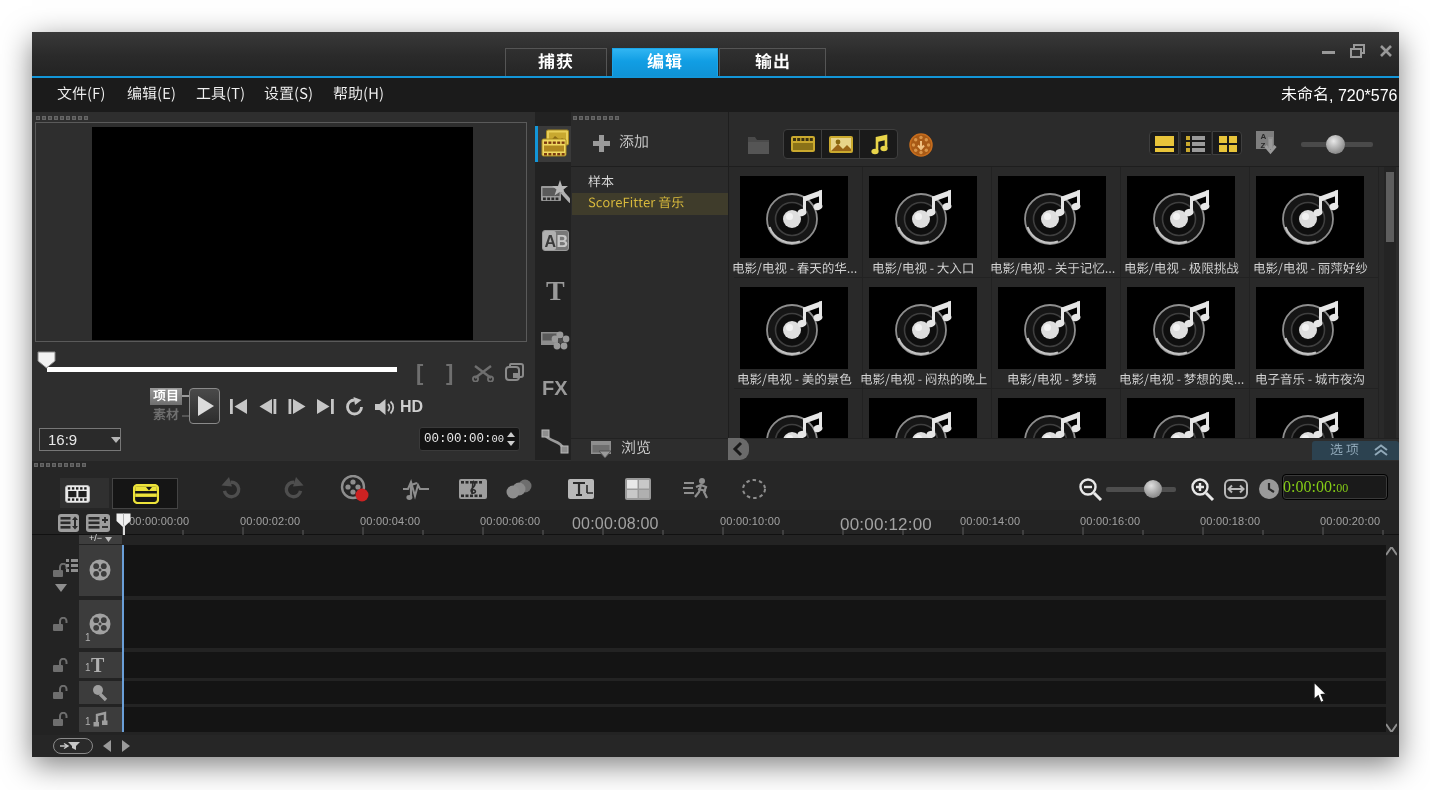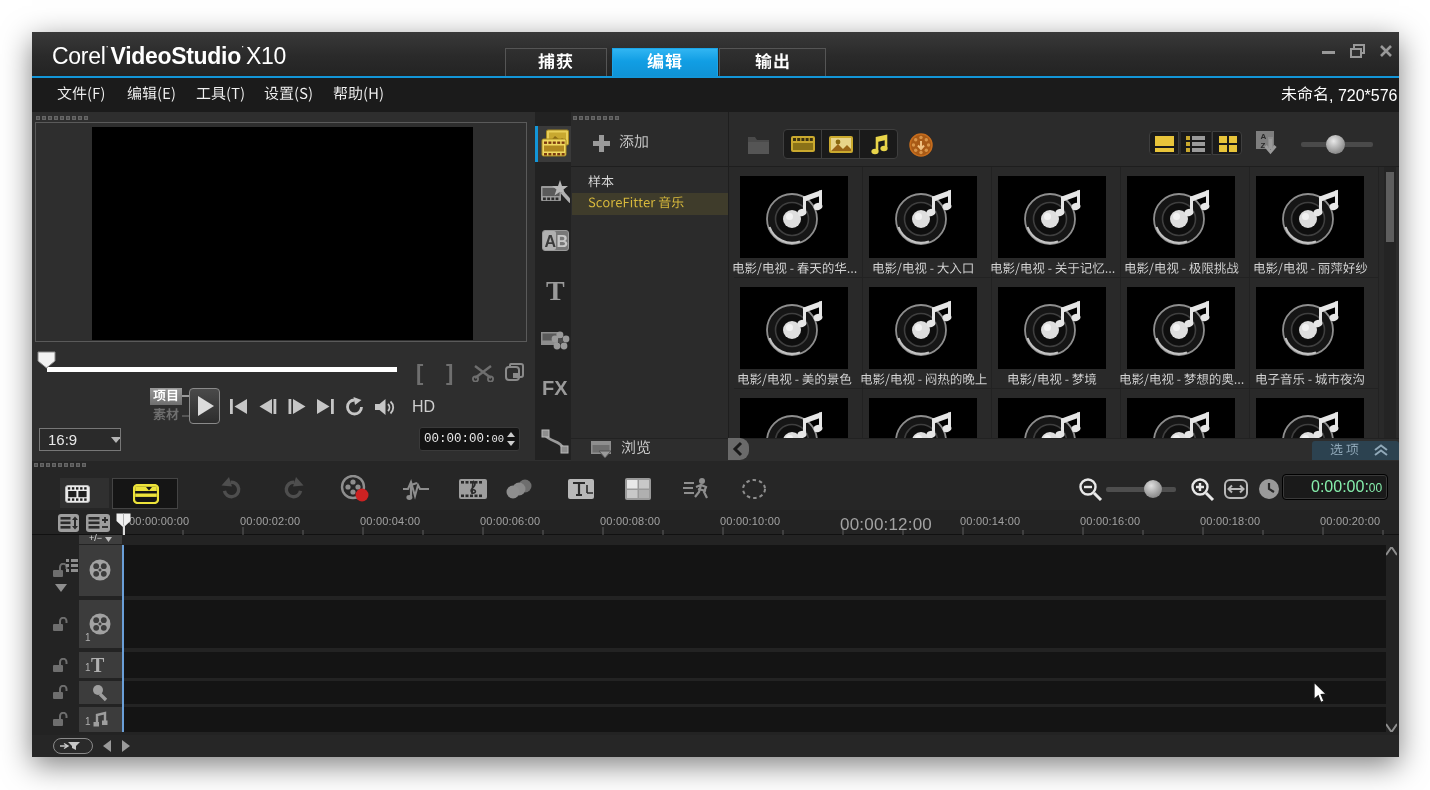--- a/index.html
+++ b/index.html
@@ -3,21 +3,20 @@
 <style>
 *{margin:0;padding:0;box-sizing:border-box}
 html,body{width:1430px;height:790px;background:#fff;font-family:"Liberation Sans",sans-serif;overflow:hidden}
 .ab{position:absolute}
 #win{position:absolute;left:32px;top:32px;width:1367px;height:725px;background:#2f2f2f;box-shadow:0 8px 28px rgba(0,0,0,.5);overflow:hidden}
 .flexc{display:flex;align-items:center}
 svg{display:block}
 </style></head><body>
 <div id="win">
 <div class="ab" style="left:0;top:0;width:1367px;height:44px;background:linear-gradient(#393939,#2a2a2a 55%,#232323)">
-      <div class="ab" style="left:20px;top:9px;font-size:23px;color:#fff;letter-spacing:-0.3px"><span style="font-weight:400">Corel</span><span style="font-size:10px;vertical-align:14px">·</span><span style="font-weight:700;margin-left:2px">VideoStudio</span><span style="font-size:10px;vertical-align:14px">·</span><span style="font-weight:400;margin-left:2px">X10</span></div>
       <div class="ab flexc" style="left:473px;top:16px;width:102px;height:28px;background:linear-gradient(#303030,#252525);border:1px solid #555;border-bottom:none;justify-content:center">
         <svg width="36" height="20" style="overflow:visible;display:block;">
           <g transform="translate(0,14.62) scale(0.017000,-0.017000)" fill="#ffffff">
             <path transform="translate(0,0)" d="M741 773C773 756 814 733 848 713H715V850H604V713H374V603H604V535H394V-88H504V103H604V-80H715V103H827V16C827 6 824 2 813 2C804 2 773 2 745 3C757 -22 768 -62 771 -89C828 -90 870 -89 900 -73C930 -57 938 -33 938 15V535H715V603H956V713H916L953 765C916 787 845 823 796 846ZM827 431V366H715V431ZM604 431V366H504V431ZM504 268H604V201H504ZM827 268V201H715V268ZM157 850V661H36V550H157V369C106 356 59 346 20 338L42 221L157 252V36C157 22 151 17 138 17C125 17 84 17 45 19C59 -12 74 -59 78 -90C148 -90 195 -86 229 -68C262 -51 272 -21 272 36V283L380 313L366 421L272 397V550H368V661H272V850Z"></path>
             <path transform="translate(1059,0)" d="M596 597V443V438H390V327H587C568 215 512 89 355 -14C384 -34 423 -67 443 -92C563 -14 629 82 666 178C714 61 784 -31 888 -86C904 -55 938 -10 964 12C837 67 760 183 718 327H943V438H843L915 489C893 526 843 574 799 607L718 551C756 518 800 473 823 438H708V442V597ZM614 850V780H390V850H271V780H56V673H271V606H390V673H614V616H734V673H946V780H734V850ZM302 603C287 586 268 568 248 550C223 573 193 596 157 617L79 555C114 534 142 512 166 488C123 459 76 434 29 415C52 395 84 359 100 335C142 354 185 378 227 405C236 387 243 369 249 350C202 284 108 213 29 180C53 159 82 120 98 93C153 125 215 174 266 225V217C266 124 258 62 238 36C230 26 222 21 207 20C186 17 149 17 100 20C120 -9 132 -49 133 -83C181 -85 220 -84 258 -76C282 -71 303 -60 317 -43C363 6 377 99 377 209C377 300 367 388 316 470C346 495 375 522 399 550Z"></path>
           </g>
         </svg>
       </div>
       <div class="ab flexc" style="left:580px;top:16px;width:106px;height:28px;background:linear-gradient(#31b5f2,#119ee4 45%,#0f93d6);border:1px solid #1aa5e8;border-bottom:none;justify-content:center">
         <svg width="36" height="20" style="overflow:visible;display:block;">
@@ -182,21 +181,21 @@
         <rect x="15" y="1" width="2.8" height="15" fill="#c6c6c6"></rect>
       </svg>
       <svg class="ab" style="left:312px;top:285px" width="21" height="20">
         <path d="M10.5 3 A7 7 0 1 0 17.5 10" fill="none" stroke="#c6c6c6" stroke-width="2.8"></path>
         <path d="M9.5 0 L17.5 3 L11 8 Z" fill="#c6c6c6"></path>
       </svg>
       <svg class="ab" style="left:342px;top:286px" width="22" height="18">
         <path d="M1 6 H5.5 L11.5 1 V17 L5.5 12 H1 Z" fill="#c6c6c6"></path>
         <path d="M14 6 A5 5 0 0 1 14 13 M16.5 3.5 A8 8 0 0 1 16.5 15.5" fill="none" stroke="#c6c6c6" stroke-width="1.8"></path>
       </svg>
-      <div class="ab" style="left:380px;top:286px;font-size:16px;font-weight:400;color:#cfcfcf">HD</div>
+      <div class="ab" style="left:368px;top:286px;font-size:16px;font-weight:700;color:#cfcfcf">HD</div>
       <div class="ab flexc" style="left:7px;top:316px;width:82px;height:23px;border:1px solid #777;background:#2a2a2a">
         <span style="color:#e8e8e8;font-size:15px;margin-left:8px">16:9</span>
         <svg style="margin-left:34px" width="11" height="8">
           <path d="M0 1 L10 1 L5 7 Z" fill="#b5b5b5"></path>
         </svg>
       </div>
       <div class="ab flexc" style="left:387px;top:315px;width:101px;height:24px;background:#141414;border:1px solid #3a3a3a;border-radius:3px">
         <span style="font-family:'Liberation Mono',monospace;font-size:12.5px;color:#e8e8e8;margin-left:4px">00:00:00:<span style="font-size:10.5px">00</span></span>
         <svg width="10" height="16" style="margin-left:2px">
           <path d="M1 6 L9 6 L5 1 Z" fill="#ccc"></path>
@@ -924,21 +923,21 @@
       </svg>
       <svg class="ab" style="left:1192px;top:18px" width="24" height="20">
         <rect x="1" y="1" width="22" height="18" rx="5" fill="none" stroke="#b8b8b8" stroke-width="2"></rect>
         <path d="M5 10 H19 M8 6.5 L4.5 10 L8 13.5 M16 6.5 L19.5 10 L16 13.5" fill="none" stroke="#b8b8b8" stroke-width="2"></path>
       </svg>
       <svg class="ab" style="left:1226px;top:17px" width="22" height="22">
         <circle cx="11" cy="11" r="10" fill="#9a9a9a"></circle>
         <path d="M11 5 V11 L16 14" fill="none" stroke="#2a2a2a" stroke-width="2.2"></path>
       </svg>
       <div class="ab flexc" style="left:1250px;top:13px;width:106px;height:26px;background:#1a1a1a;border:1px solid #000;border-radius:4px;box-shadow:inset 0 0 0 1px #3a3a3a">
-        <span style="font-family:Liberation Sans, sans-serif;font-size:16px;color:#86efac;margin-left:28px">0:00:00:<span style="font-size:12px">00</span></span>
+        <span style="font-family:Liberation Serif, serif;font-size:16px;color:#84cc16;margin-left:0">0:00:00:<span style="font-size:12px">00</span></span>
       </div>
       <div class="ab" style="left:0;top:49px;width:1367px;height:25px;background:#232323;border-bottom:1px solid #111">
         <svg class="ab" style="left:26px;top:4px" width="21" height="18">
           <rect x="0" y="0" width="21" height="18" rx="3" fill="#9e9e9e"></rect>
           <g fill="#2a2a2a">
             <rect x="2.5" y="3" width="10" height="2.6"></rect>
             <rect x="2.5" y="7.5" width="10" height="2.6"></rect>
             <rect x="2.5" y="12" width="10" height="2.6"></rect>
           </g>
           <path d="M17 2.5 L20 6 L14 6 Z" fill="#2a2a2a"></path>
@@ -976,21 +975,21 @@
           <path d="M1111 20 V25" stroke="#5e5e5e" stroke-width="1"></path>
           <path d="M1171 17 V25" stroke="#5e5e5e" stroke-width="1"></path>
           <path d="M1231 20 V25" stroke="#5e5e5e" stroke-width="1"></path>
           <path d="M1291 17 V25" stroke="#5e5e5e" stroke-width="1"></path>
           <path d="M1351 20 V25" stroke="#5e5e5e" stroke-width="1"></path>
         </svg>
         <div class="ab" style="left:97px;top:5px;font-size:11px;color:#a2a2a2;letter-spacing:0.2px">00:00:00:00</div>
         <div class="ab" style="left:208px;top:5px;font-size:11px;color:#a2a2a2;letter-spacing:0.2px">00:00:02:00</div>
         <div class="ab" style="left:328px;top:5px;font-size:11px;color:#a2a2a2;letter-spacing:0.2px">00:00:04:00</div>
         <div class="ab" style="left:448px;top:5px;font-size:11px;color:#a2a2a2;letter-spacing:0.2px">00:00:06:00</div>
-        <div class="ab" style="left:568px;top:5px;font-size:11px;color:#a2a2a2;letter-spacing:0.2px">00:00:08:00</div>
+        <div class="ab" style="left:540px;top:5px;font-size:16px;color:#a2a2a2;letter-spacing:0.2px">00:00:08:00</div>
         <div class="ab" style="left:688px;top:5px;font-size:11px;color:#a2a2a2;letter-spacing:0.2px">00:00:10:00</div>
         <div class="ab" style="left:808px;top:5px;font-size:17px;color:#a2a2a2;letter-spacing:0.2px">00:00:12:00</div>
         <div class="ab" style="left:928px;top:5px;font-size:11px;color:#a2a2a2;letter-spacing:0.2px">00:00:14:00</div>
         <div class="ab" style="left:1048px;top:5px;font-size:11px;color:#a2a2a2;letter-spacing:0.2px">00:00:16:00</div>
         <div class="ab" style="left:1168px;top:5px;font-size:11px;color:#a2a2a2;letter-spacing:0.2px">00:00:18:00</div>
         <div class="ab" style="left:1288px;top:5px;font-size:11px;color:#a2a2a2;letter-spacing:0.2px">00:00:20:00</div>
         <svg class="ab" style="left:84px;top:3px" width="15" height="15">
           <path d="M0.5 0.5 H14.5 V8 L7.5 14.5 L0.5 8 Z" fill="#f0f0f0"></path>
           <path d="M7.5 0.5 V14" stroke="#b0b0b0" stroke-width="1"></path>
         </svg>

